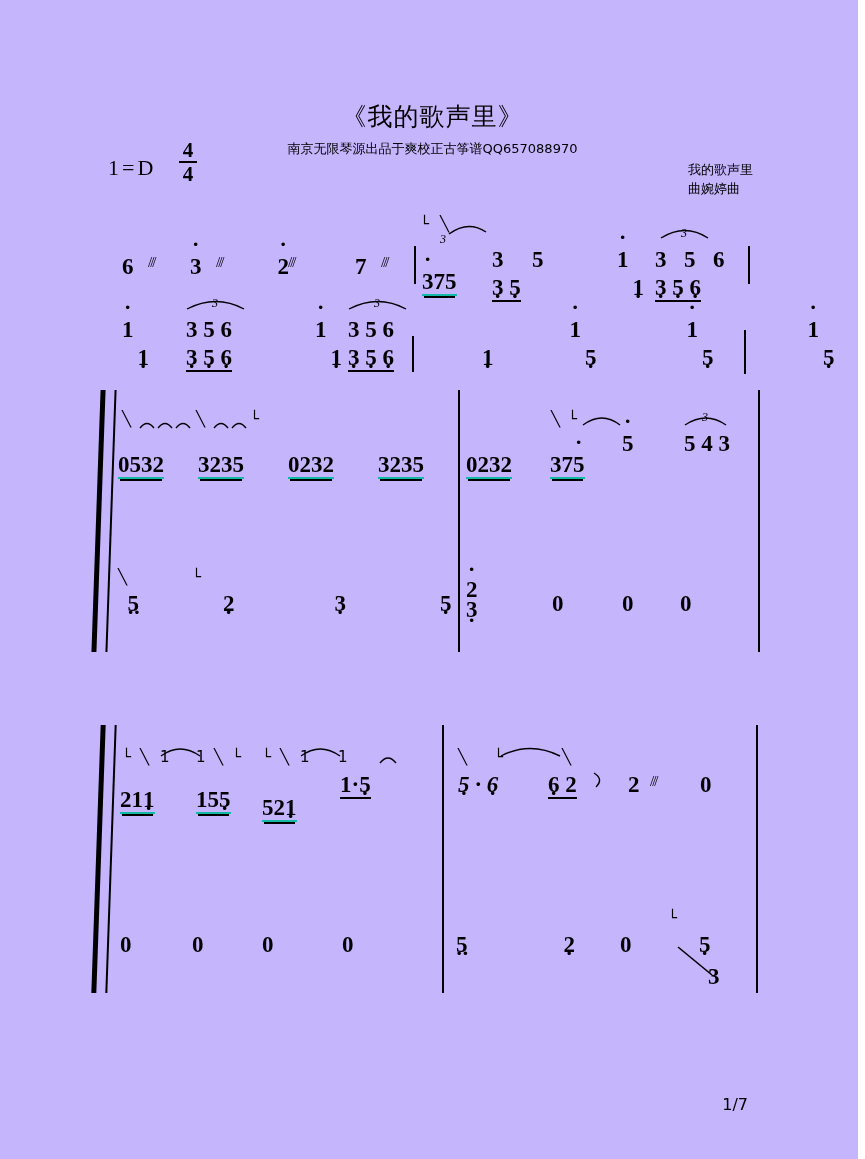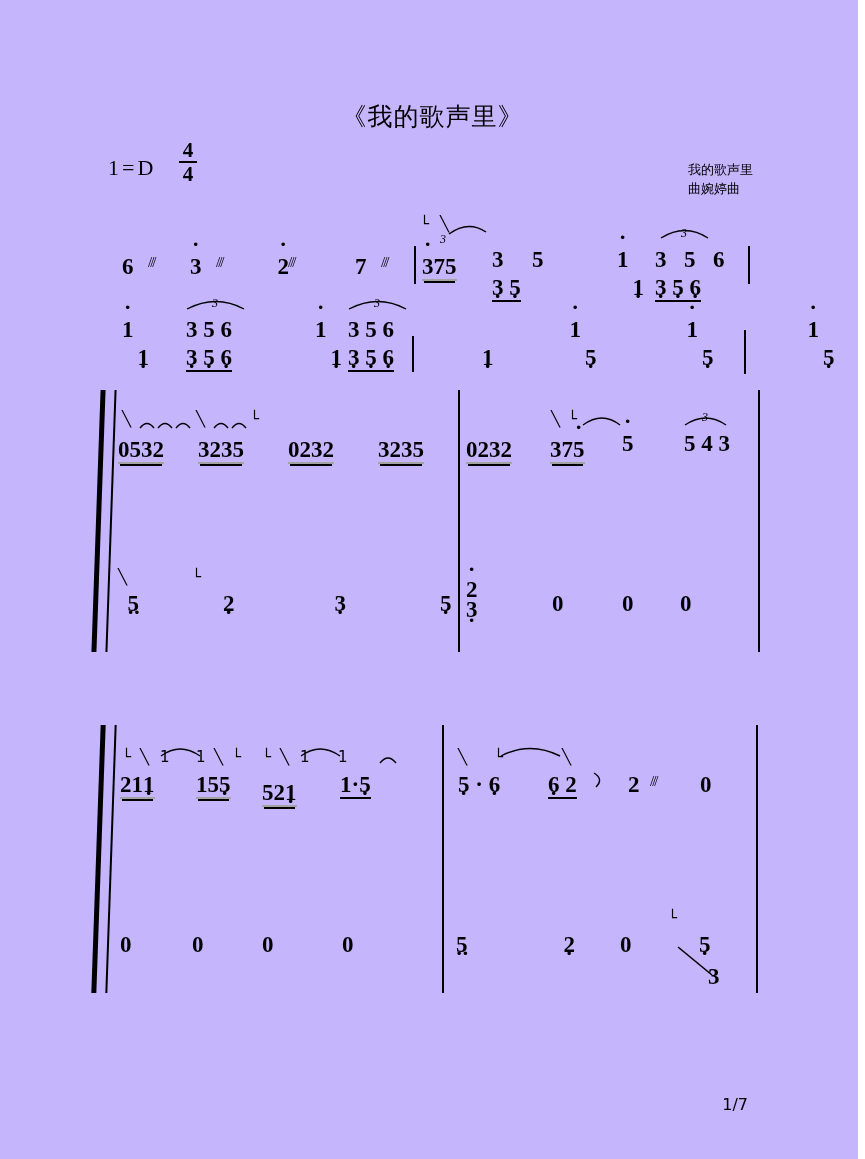--- a/index.html
+++ b/index.html
@@ -95,23 +95,24 @@
     content: "·";
     position: absolute;
     left: 50%;
     transform: translateX(-50%);
     top: -14px;
     font-size: 22px;
     line-height: 6px;
   }
   .underline1 { border-bottom: 2px solid #000; padding-bottom: 1px; }
   .underline2 {
-    border-bottom: 2px solid #a3a3a3;
+    border-bottom: 2px solid #14b8a6;
     padding-bottom: 1px;
     box-shadow: 0 4px 0 -2px #000;
+    margin-top: 15px;
   }
   .vbar {
     width: 2px;
     background: #000;
   }
   .heavybar {
     width: 5px;
     background: #000;
   }
   .thinbar { width: 2px; background: #000; }
@@ -136,20 +137,21 @@
     font-size: 16px;
   }
   svg { display: block; overflow: visible; }
 </style>
 </head>
 <body>
 
 <div id="page">
 
   <div class="abs" id="title">《我的歌声里》</div>
+  <div class="abs" id="subtitle">南京无限琴源出品于爽校正古筝谱QQ657088970</div>
 
   <div class="abs" id="keysig">
     <span>1</span><span class="eq">=</span><span>D</span>
   </div>
 
   <div class="abs" id="meter">
     <span class="num">4</span>
     <span class="bar"></span>
     <span class="den">4</span>
   </div>
@@ -385,21 +387,21 @@
 
     <div class="abs vbar" style="left:442px; top:0px; height:268px;"></div>
 
     <div class="abs tech" style="left:458px; top:25px;">╲</div>
     <div class="abs tech" style="left:494px; top:25px;">└</div>
     <svg class="abs" style="left:500px; top:18px;" width="62" height="14">
       <path d="M1 13 Q 30 -2 60 13" stroke="#000" fill="none" stroke-width="1.4"></path>
     </svg>
     <div class="abs tech" style="left:562px; top:25px;">╲</div>
 
-    <div class="abs note" style="left:458px; top:48px;">
+    <div class="abs note" style="left:458px; top:48px;font-style:italic;">
       <span class="num dot-below">5</span>&nbsp;<span>·</span>&nbsp;<span class="num dot-below">6</span>
     </div>
     <div class="abs note underline1" style="left:548px; top:48px;">
       <span class="num dot-below">6</span>&nbsp;<span class="num">2</span>
     </div>
     <svg class="abs" style="left:592px; top:46px;" width="16" height="18">
       <path d="M2 2 Q 12 8 4 16" stroke="#000" fill="none" stroke-width="1.4"></path>
     </svg>
 
     <div class="abs note" style="left:628px; top:48px;">2</div>

